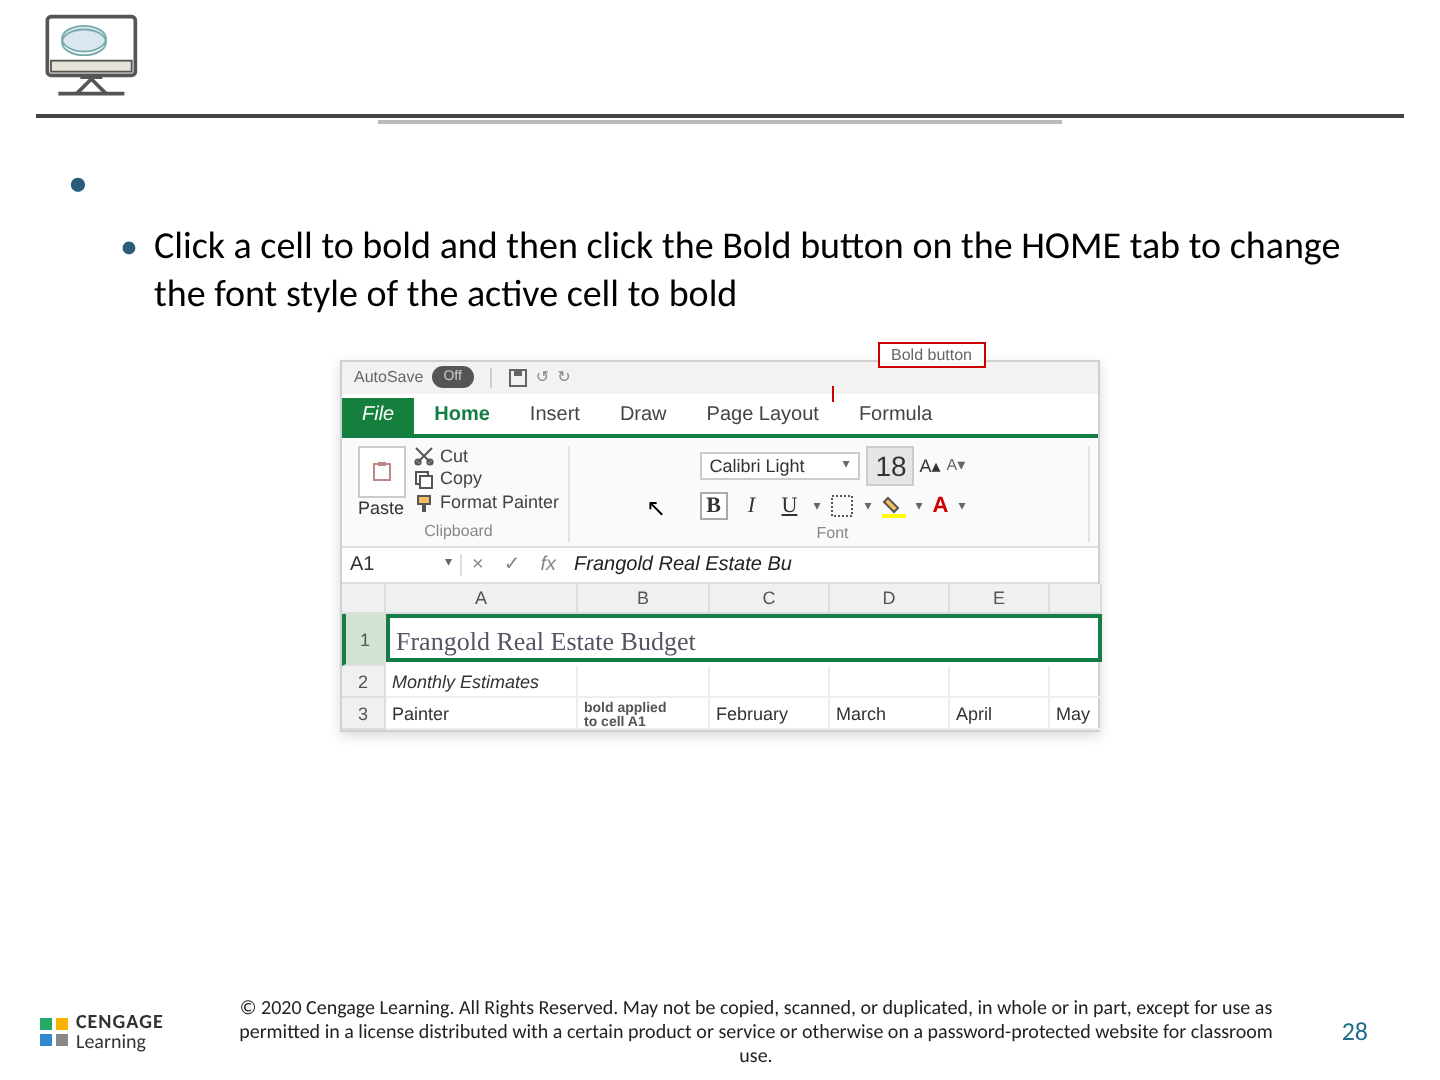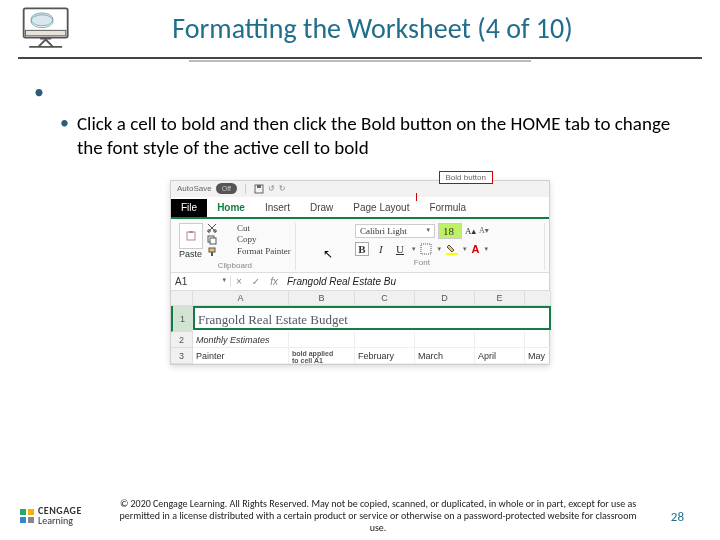--- a/index.html
+++ b/index.html
@@ -30,25 +30,25 @@
   .ex-tab { padding: 3px 10px 4px 10px; font-size: 10px; color: #444; }
   .ex-tab.home { color: #137e44; border-bottom: 2px solid #137e44; margin-bottom: -2px; font-weight: 600; position: relative; margin-top: 32px; }
   .ex-tablabel { position: absolute; top: -18px; right: 50px; background: #fff; border: 1px solid #c00; color: #666; font-size: 8px; padding: 1px 6px; }
 
   .ex-ribbon { display: flex; background: #fafafa; border-bottom: 1px solid #ddd; padding: 4px 4px 2px 4px; gap: 4px; position: relative; }
   .rgroup { display: flex; flex-direction: column; align-items: center; padding: 0 4px; border-right: 1px solid #e4e4e4; }
   .rgroup:last-child { border-right: none; }
   .rgroup-label { font-size: 8px; color: #888; margin-top: 2px; }
   .paste-big { width: 24px; height: 26px; border: 1px solid #ccc; background: #fff; display: flex; align-items: center; justify-content: center; }
   .clip-items { font-size: 9px; color: #444; line-height: 1.3; }
-  .clip-items div { display: flex; align-items: center; gap: 20px; font-family: Liberation Serif, serif; }
+  .clip-items div { display: flex; align-items: center; gap: 3px; }
   .mini-icon { width: 10px; height: 10px; display: inline-block; }
-  .font-top { display: flex; gap: 3px; align-items: center; margin-bottom: 3px; font-family: Liberation Serif, serif; }
+  .font-top { display: flex; gap: 3px; align-items: center; margin-bottom: 3px; }
   .fontname { border: 1px solid #ccc; padding: 1px 4px; font-size: 9px; width: 80px; display: flex; justify-content: space-between; background: #fff; }
-  .fontsize { border: 1px solid #ccc; padding: 1px 4px; font-size: 11px; width: 24px; background: #bef264; text-align: left; }
+  .fontsize { border: 1px solid #ccc; padding: 1px 4px; font-size: 14px; width: 24px; background: #e5e5e5; text-align: left; }
   .font-bot { display: flex; gap: 5px; align-items: center; }
   .fbtn { width: 14px; height: 14px; display: inline-flex; align-items: center; justify-content: center; font-size: 11px; font-family: 'Times New Roman', serif; }
   .fbtn.bold { font-weight: 700; border: 1px solid #aaa; background: #fff; }
   .fbtn.ital { font-style: italic; }
   .fbtn.uline { text-decoration: underline; }
   .caret { font-size: 7px; color: #666; }
   .colorA { color: #c00; font-weight: 700; font-size: 11px; }
   .cursor { position: absolute; font-size: 12px; color: #000; top: 28px; left: 152px; pointer-events: none; }
 
   .ex-formula { display: flex; align-items: center; border-bottom: 1px solid #ddd; height: 18px; font-size: 10px; }
@@ -88,21 +88,20 @@
     <svg class="projector-icon" viewBox="0 0 60 48">
       <rect x="4" y="2" width="48" height="32" rx="2" fill="#fff" stroke="#555" stroke-width="2"></rect>
       <ellipse cx="24" cy="14" rx="12" ry="7" fill="#dbe7ee" stroke="#7aa" stroke-width="1"></ellipse>
       <ellipse cx="24" cy="16" rx="12" ry="7" fill="none" stroke="#7aa" stroke-width="1"></ellipse>
       <rect x="6" y="26" width="44" height="6" fill="#e8e3d8" stroke="#555"></rect>
       <rect x="22" y="34" width="12" height="2" fill="#555"></rect>
       <line x1="10" y1="44" x2="46" y2="44" stroke="#555" stroke-width="2"></line>
       <line x1="28" y1="36" x2="20" y2="44" stroke="#555" stroke-width="2"></line>
       <line x1="28" y1="36" x2="36" y2="44" stroke="#555" stroke-width="2"></line>
     </svg>
-    <div class="title">Formatting the Worksheet (4 of 10)</div>
   </div>
   <div class="hr-wrap">
     <hr class="hr1">
     <hr class="hr2">
   </div>
 
   <div class="body">
     <div class="b1">
       <span class="dot">•</span>
     </div>
@@ -123,21 +122,21 @@
           <rect x="3" y="1" width="4" height="3" fill="#666"></rect>
         </svg>
       <span style="color:#888">↺</span>
       <span style="color:#888">↻</span>
       <div style="flex:1; position:relative;">
         <div class="ex-tablabel">Bold button</div>
       </div>
     </div>
 
     <div class="ex-tabs" style="position:relative;">
-      <div class="ex-tab" style="background:#000000;color:#fff;">File</div>
+      <div class="ex-tab" style="background:#15803d;color:#fff;font-style:italic;">File</div>
       <div class="ex-tab home">Home</div>
       <div class="ex-tab">Insert</div>
       <div class="ex-tab">Draw</div>
       <div class="ex-tab">Page Layout</div>
       <div class="ex-tab">Formula</div>
       <div style="position:absolute; top:-4px; left:245px; width:1px; height:8px; background:#c00;"></div>
     </div>
 
     <div class="ex-ribbon">
       <div class="rgroup">

